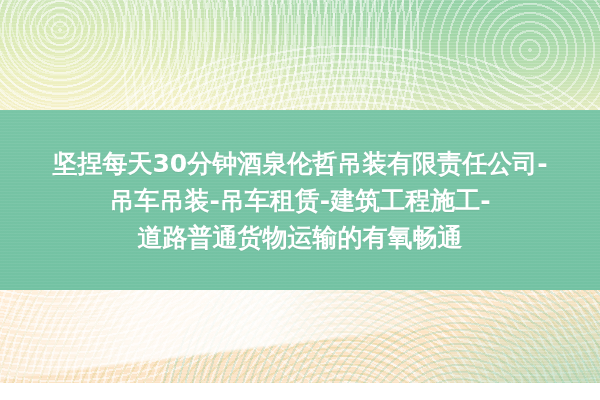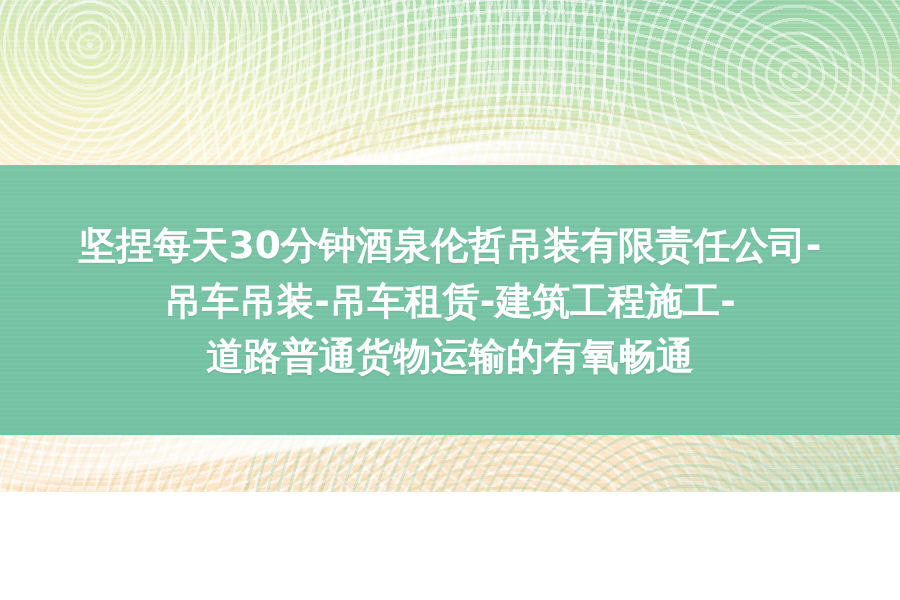--- a/index.html
+++ b/index.html
@@ -7,21 +7,21 @@
     padding: 0;
     background: #ffffff;
   }
   body {
     font-family: "Liberation Sans", "DejaVu Sans", sans-serif;
   }
 
   .banner {
     position: relative;
     width: 600px;
-    height: 328px;
+    height: 383px;
     overflow: hidden;
     background: #ffffff;
   }
 
   
   .bg-base {
     position: absolute;
     inset: 0;
     background: linear-gradient(to bottom,
       #cfe6b8 0%,

